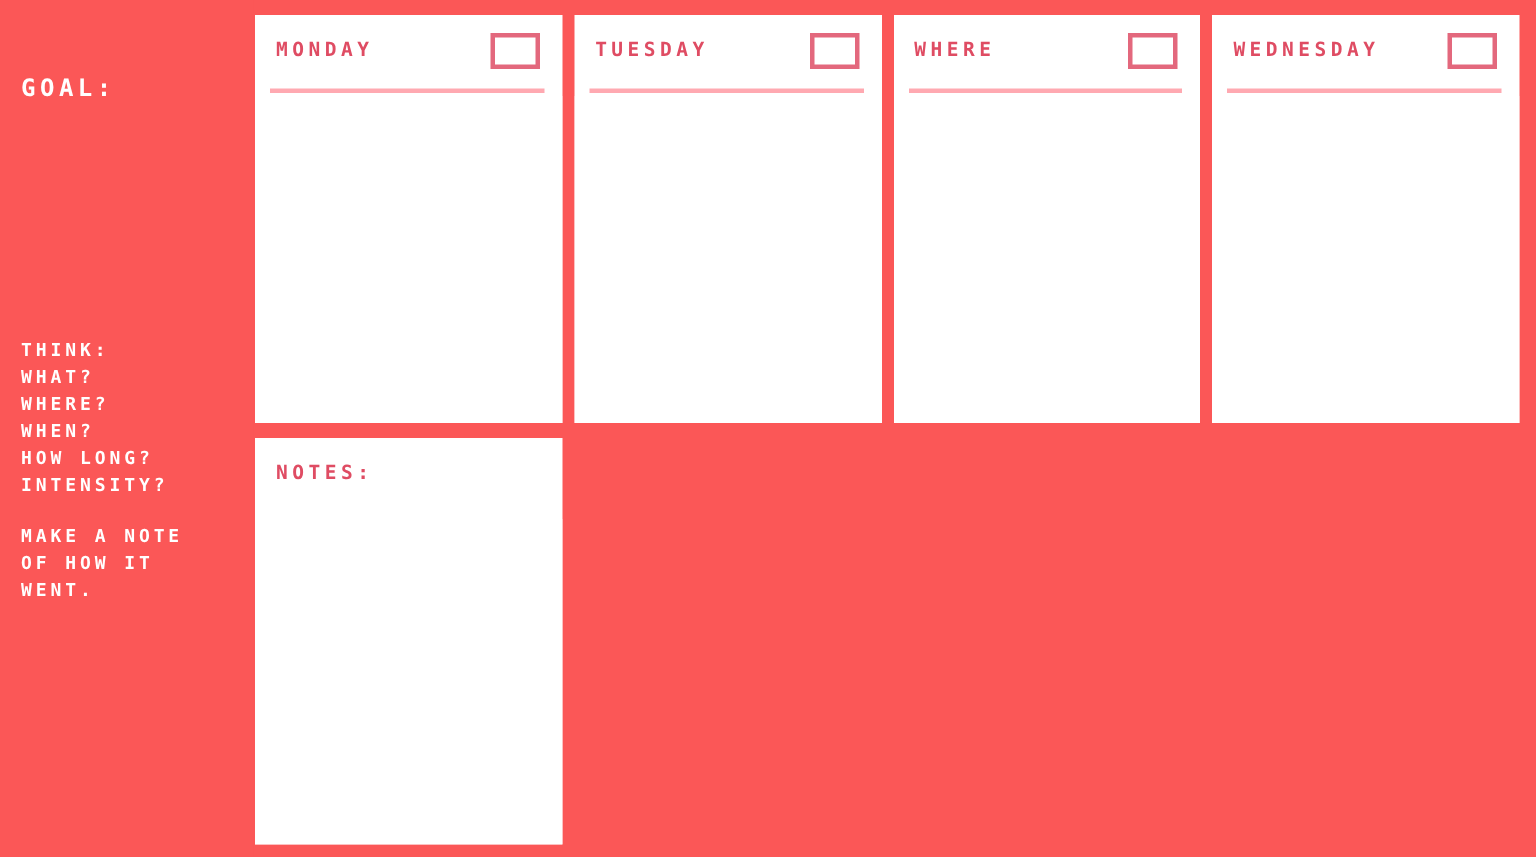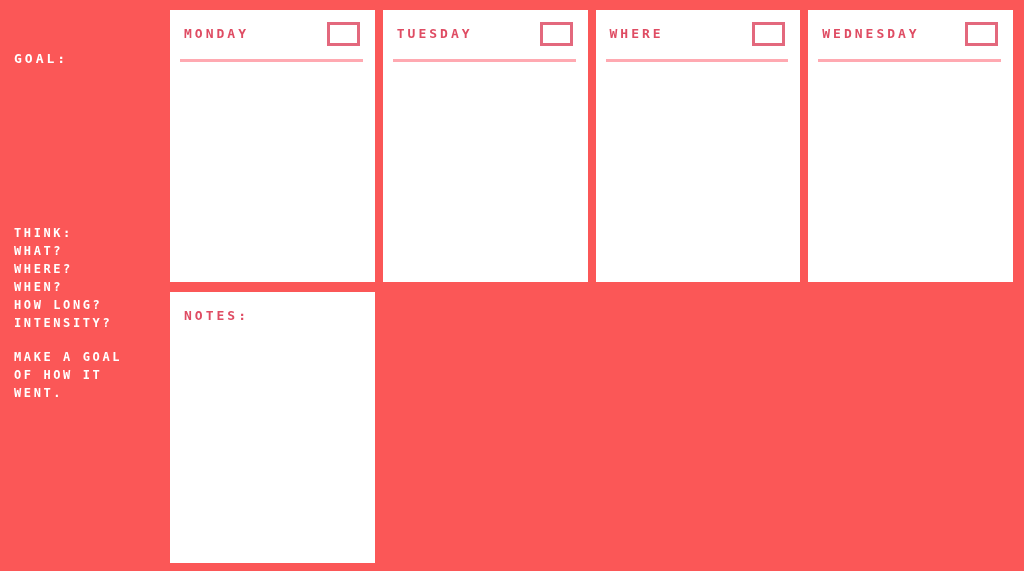--- a/index.html
+++ b/index.html
@@ -31,21 +31,21 @@
     height: 571px;
     background: #fb5757;
     box-sizing: border-box;
   }
 
   .goal-label {
     position: absolute;
     left: 14px;
     top: 50px;
     color: #ffffff;
-    font-size: 13px;
+    font-size: 16px;
     font-weight: bold;
     letter-spacing: 3px;
     line-height: 18px;
     white-space: pre;
   }
 
   .think-block {
     position: absolute;
     left: 14px;
     top: 224px;
@@ -152,21 +152,21 @@
       <div id="think-lines">
           <div class="tline">THINK:</div>
           <div class="tline">WHAT?</div>
           <div class="tline">WHERE?</div>
           <div class="tline">WHEN?</div>
           <div class="tline">HOW LONG?</div>
           <div class="tline">INTENSITY?</div>
         </div>
       <div class="spacer"></div>
       <div class="note-block" id="note-lines">
-          <div class="nline">MAKE A GOAL</div>
+          <div class="nline">MAKE A NOTE</div>
           <div class="nline">OF HOW IT</div>
           <div class="nline">WENT.</div>
         </div>
     </div>
 
   </div>
 
   <div class="grid" id="card-grid">
       <div class="card">
         <div class="card-head">

